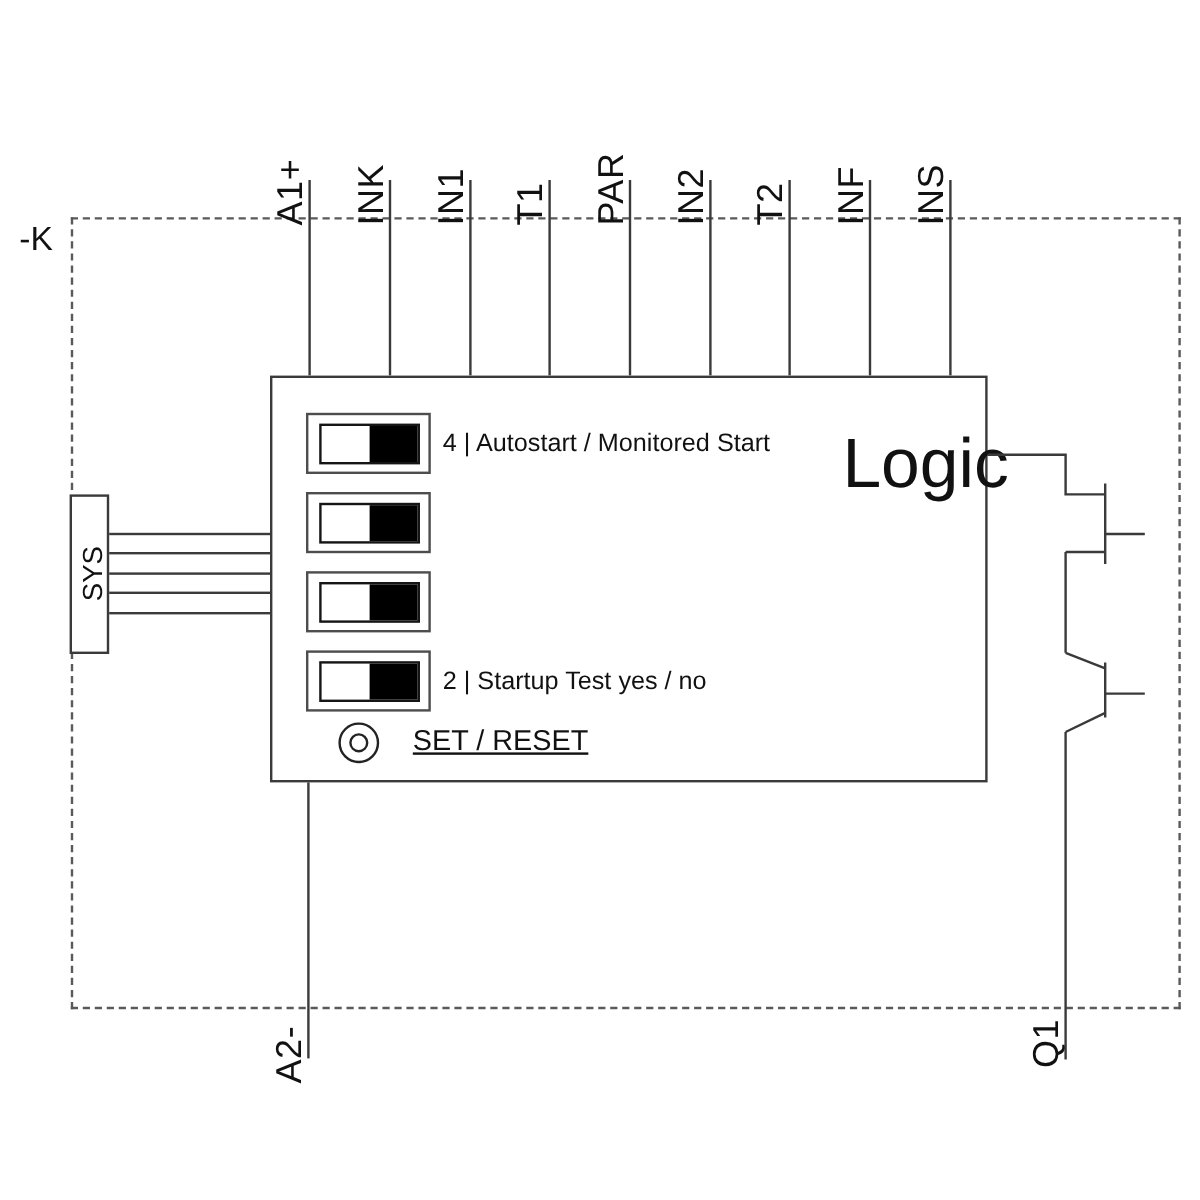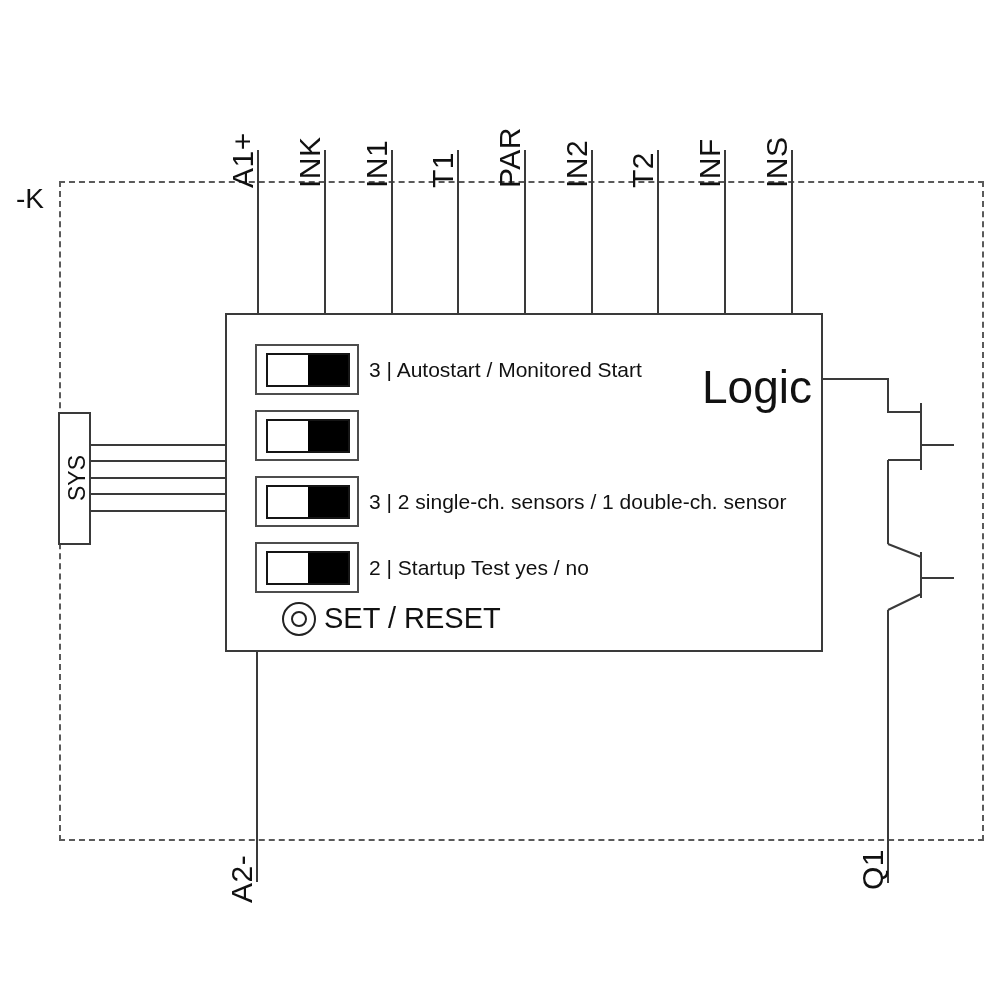--- a/index.html
+++ b/index.html
@@ -15,21 +15,21 @@
   .hline{position:absolute;height:2px;background:#3a3a3a;}
   .term-label{
     position:absolute;white-space:nowrap;font-size:30px;line-height:30px;
     transform:rotate(-90deg);transform-origin:0 100%;letter-spacing:0.5px;
   }
   .ref-label{position:absolute;left:16px;top:184px;font-size:28px;line-height:30px;}
   .logic-box{
     position:absolute;left:225px;top:313px;width:598px;height:339px;
     border:2px solid #3a3a3a;box-sizing:border-box;background:#ffffff;
   }
-  .logic-title{position:absolute;left:702px;top:361px;font-size:46px;line-height:52px;}
+  .logic-title{position:absolute;left:702px;top:361px;font-size:58px;line-height:52px;}
   .dip{
     position:absolute;width:104px;height:51px;border:2px solid #4d4d4d;
     box-sizing:border-box;background:#ffffff;
   }
   .dip-inner{
     position:absolute;left:9px;top:7px;width:84px;height:34px;
     border:2px solid #151515;box-sizing:border-box;display:flex;
   }
   .dip-half{width:50%;height:100%;}
   .dip-label{
@@ -44,21 +44,21 @@
     transform:rotate(-90deg);transform-origin:0 100%;white-space:nowrap;
   }
   .circle-outer{
     position:absolute;left:282px;top:602px;width:34px;height:34px;
     border:2px solid #222;border-radius:50%;box-sizing:border-box;background:#fff;
   }
   .circle-inner{
     position:absolute;left:7px;top:7px;width:16px;height:16px;
     border:2px solid #222;border-radius:50%;box-sizing:border-box;background:#fff;
   }
-  .setreset-label{position:absolute;left:324px;top:601px;font-size:29px;line-height:34px;white-space:nowrap;}
+  .setreset-label{position:absolute;left:344px;top:601px;font-size:24px;line-height:34px;white-space:nowrap;text-decoration:underline;}
   svg.wires{position:absolute;left:0;top:0;}
   svg.wires path{stroke:#3a3a3a;stroke-width:2;fill:none;}
 </style>
 </head>
 <body>
 
 <div id="canvas">
 
   <div class="dashed-box"></div>
 
@@ -95,36 +95,35 @@
 
   <div class="logic-box"></div>
   <div class="logic-title">Logic</div>
 
   <div class="dip" style="left:255px;top:344px">
     <div class="dip-inner">
       <div class="dip-half"></div>
       <div class="dip-half" style="background:#000"></div>
     </div>
   </div>
-  <div class="dip-label" style="top:344px">3 | Autostart / Monitored Start</div>
+  <div class="dip-label" style="top:344px">4 | Autostart / Monitored Start</div>
 
   <div class="dip" style="left:255px;top:410px">
     <div class="dip-inner">
       <div class="dip-half"></div>
       <div class="dip-half" style="background:#000"></div>
     </div>
   </div>
 
   <div class="dip" style="left:255px;top:476px">
     <div class="dip-inner">
       <div class="dip-half"></div>
       <div class="dip-half" style="background:#000"></div>
     </div>
   </div>
-  <div class="dip-label" style="top:476px">3 | 2 single-ch. sensors / 1 double-ch. sensor</div>
 
   <div class="dip" style="left:255px;top:542px">
     <div class="dip-inner">
       <div class="dip-half"></div>
       <div class="dip-half" style="background:#000"></div>
     </div>
   </div>
   <div class="dip-label" style="top:542px">2 | Startup Test yes / no</div>
 
   <div class="circle-outer">

